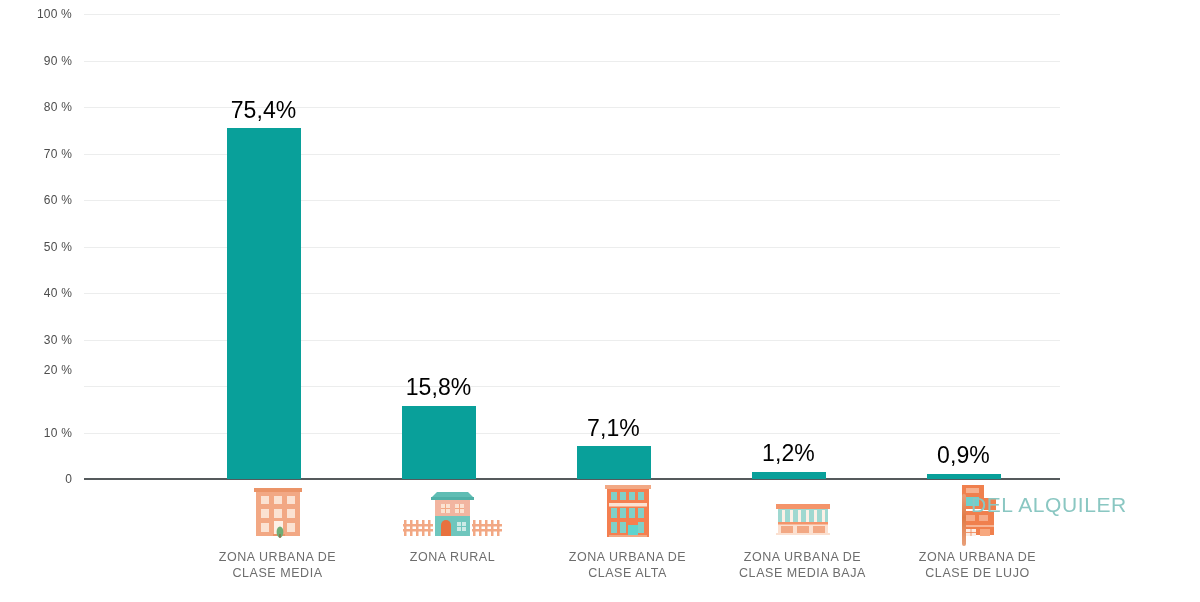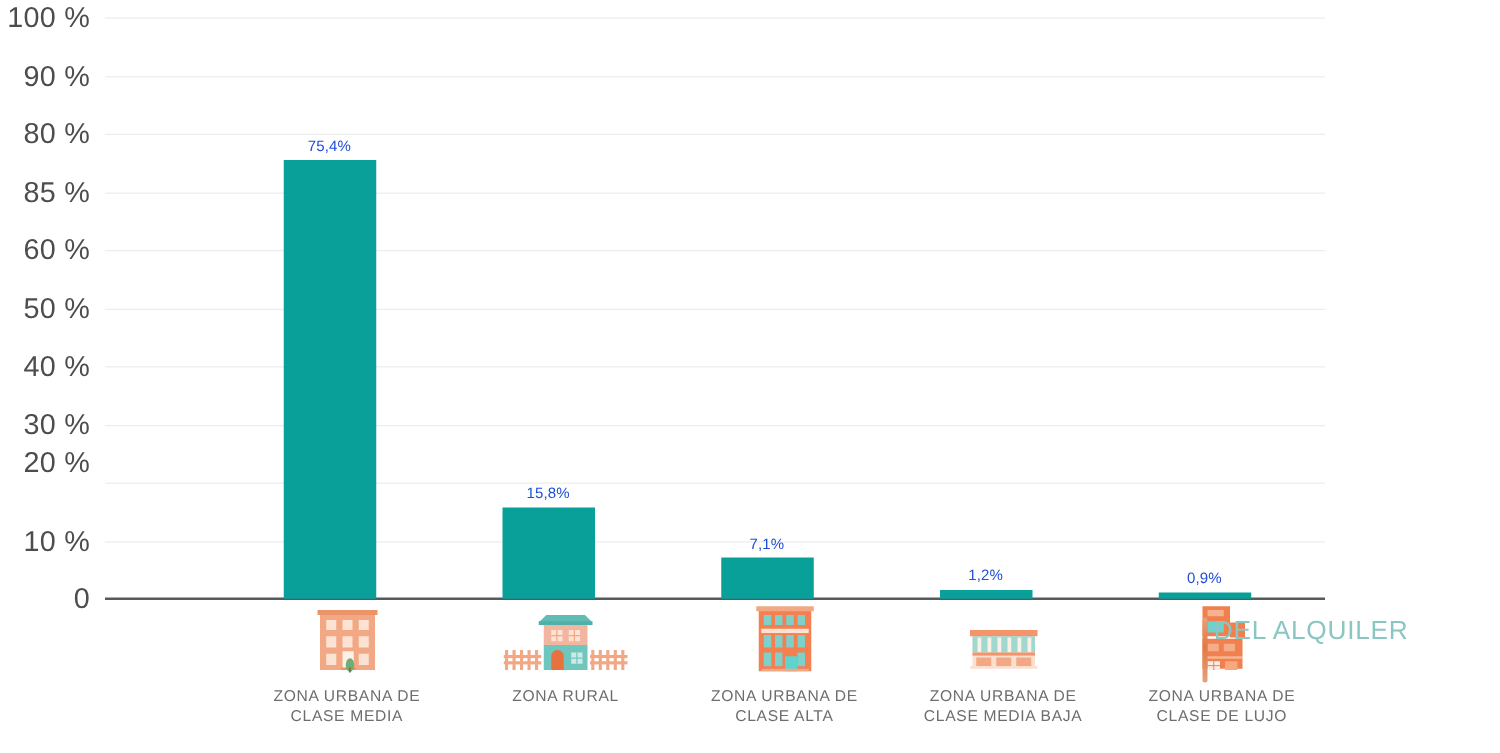--- a/index.html
+++ b/index.html
@@ -43,21 +43,21 @@
     background: #555a5c;
     height: 2px;
     width: 976px;
   }
 
   
   .y-tick {
     position: absolute;
     right: 1128px;            
     text-align: right;
-    font-size: 23px;
+    font-size: 12px;
     letter-spacing: 0.2px;
     color: #4d4d4d;
     white-space: nowrap;
   }
   .y-axis-labels {
     position: absolute;
     left: 0;
     top: 14px;
     width: 72px;
     height: 465px;
@@ -88,22 +88,22 @@
     bottom: 0;
     left: 50%;
     transform: translateX(-50%);
     width: 74px;
     background: #09a09a;
   }
   .bar-value {
     position: absolute;
     left: 50%;
     transform: translateX(-50%);
-    font-size: 12px;
-    color: #1d4ed8;
+    font-size: 23px;
+    color: #000000;
     white-space: nowrap;
     letter-spacing: 0.1px;
   }
 
   
   .cats-layer {
     position: absolute;
     left: 98px;
     top: 481px;
     width: 976px;
@@ -168,21 +168,21 @@
 <div id="chart-root">
 
   <div class="y-axis-labels">
     <div class="y-tick" style="top:465px">0</div>
     <div class="y-tick" style="top:418.5px">10 %</div>
     <div class="y-tick" style="top:356px">20 %</div>
     <div class="y-tick" style="top:325.5px">30 %</div>
     <div class="y-tick" style="top:279px">40 %</div>
     <div class="y-tick" style="top:232.5px">50 %</div>
     <div class="y-tick" style="top:186px">60 %</div>
-    <div class="y-tick" style="top:139.5px">85 %</div>
+    <div class="y-tick" style="top:139.5px">70 %</div>
     <div class="y-tick" style="top:93px">80 %</div>
     <div class="y-tick" style="top:46.5px">90 %</div>
     <div class="y-tick" style="top:0px">100 %</div>
   </div>
 
   <div class="plot-area">
     <div class="gridline" style="top:0px"></div>
     <div class="gridline" style="top:46.5px"></div>
     <div class="gridline" style="top:93px"></div>
     <div class="gridline" style="top:139.5px"></div>

